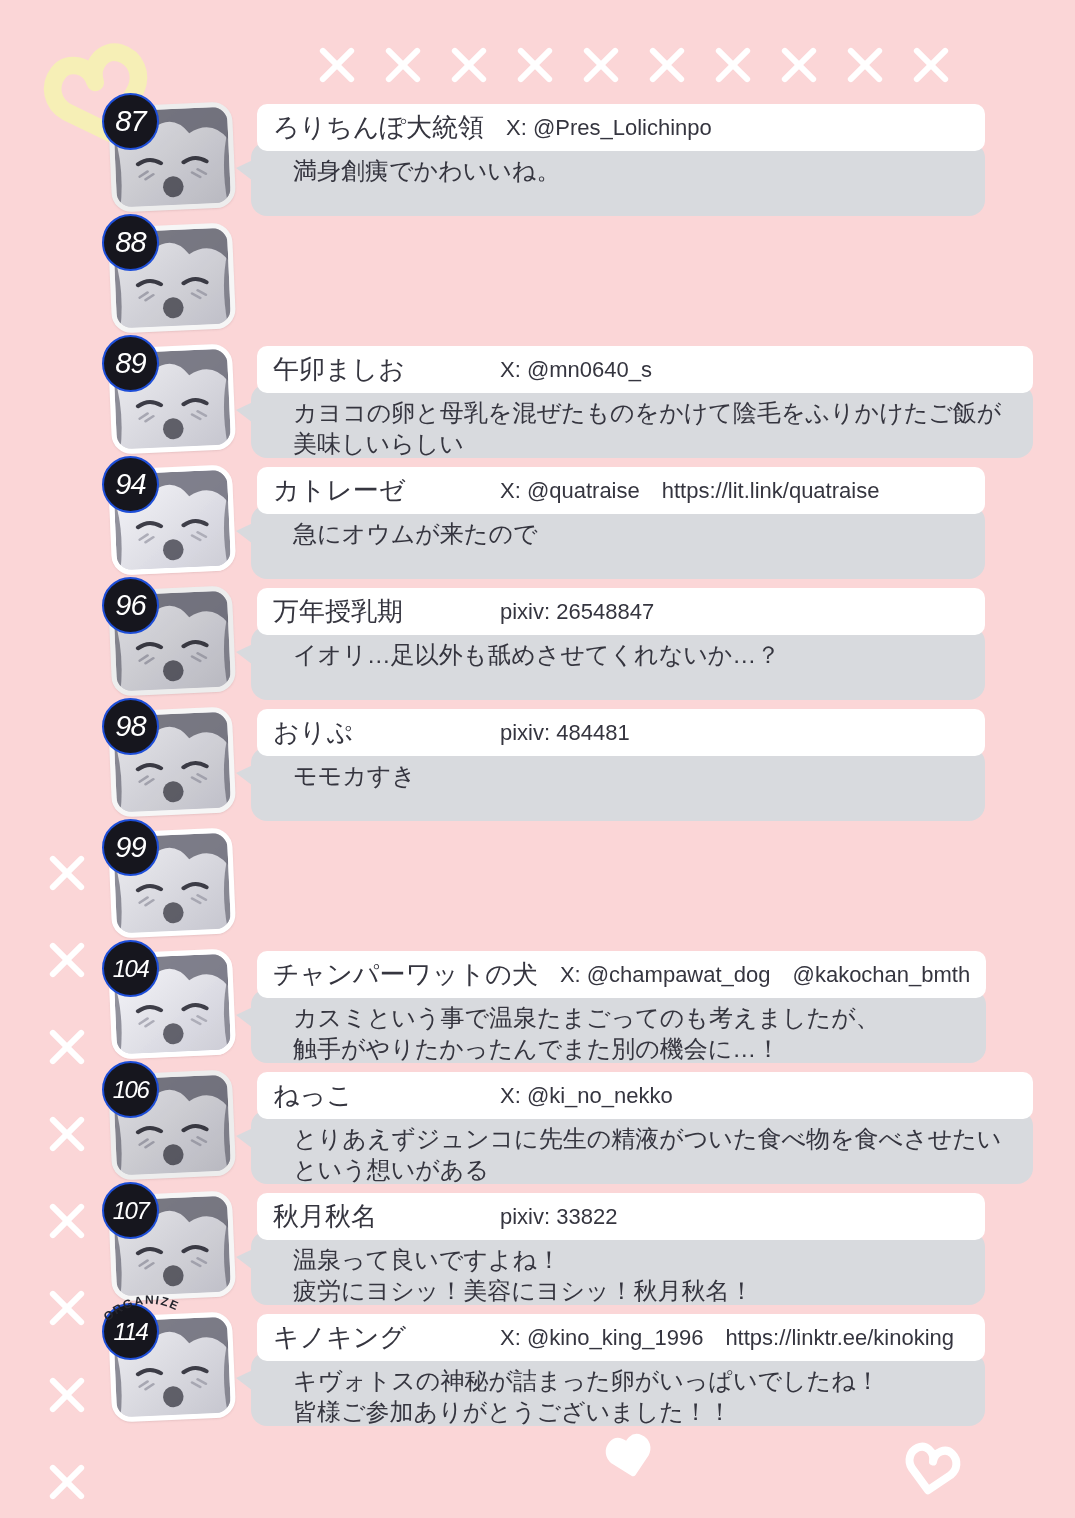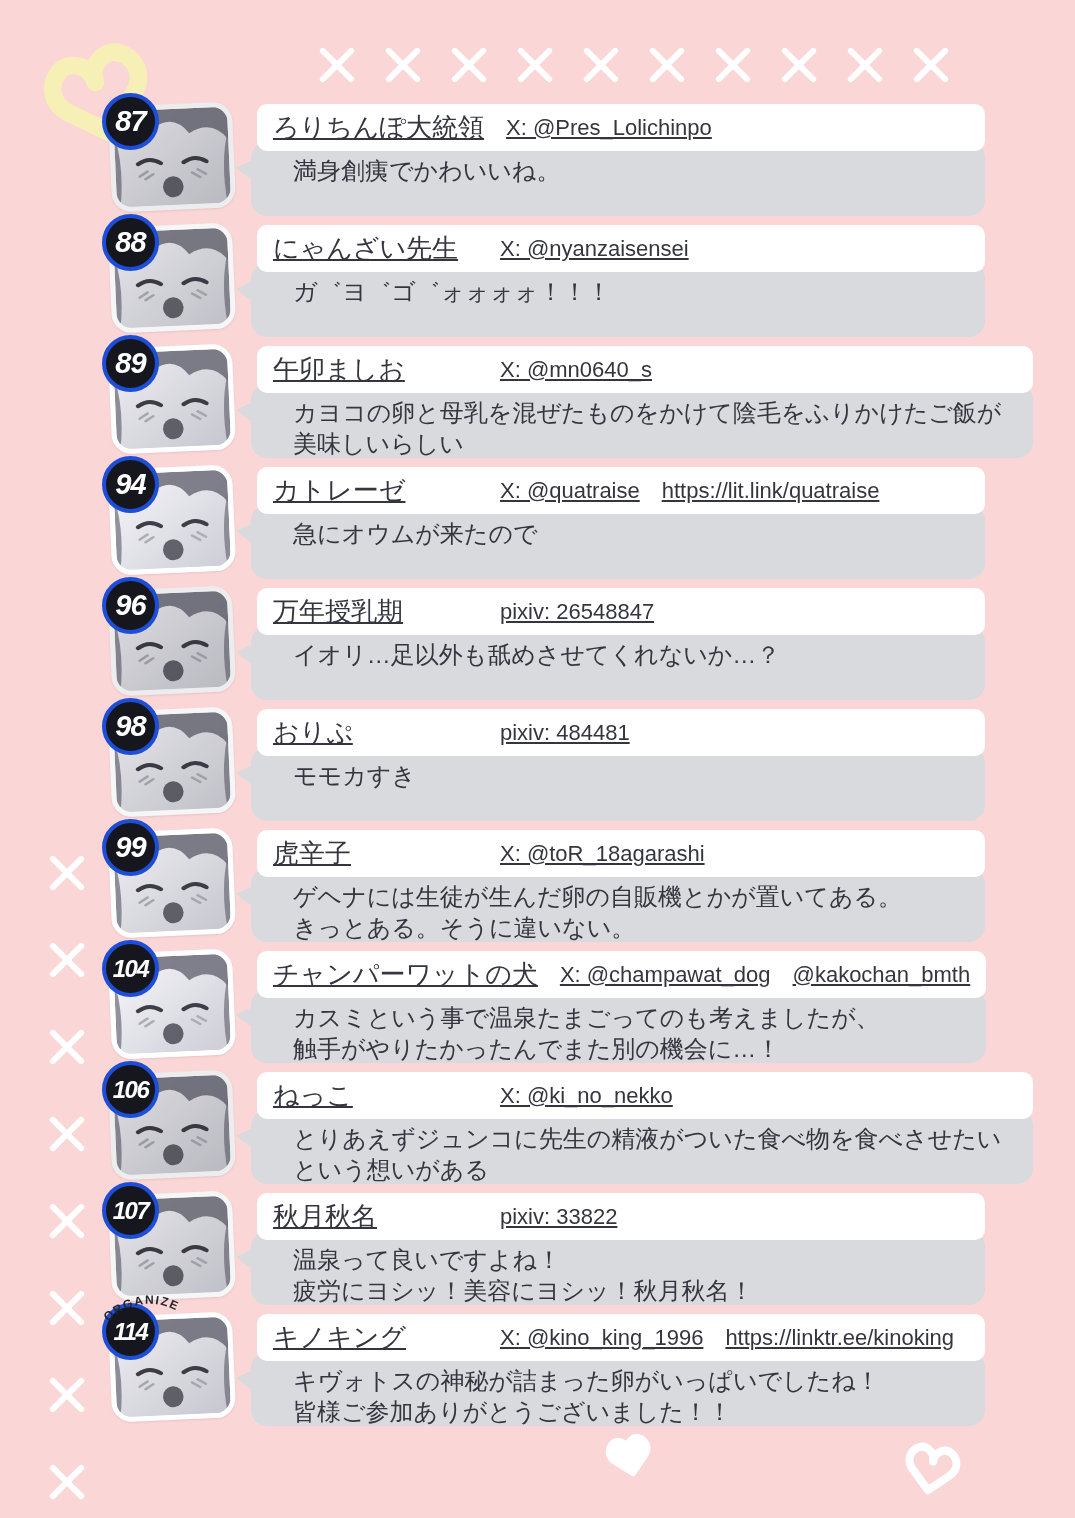--- a/index.html
+++ b/index.html
@@ -36,34 +36,33 @@
   .entry{display:flex;align-items:flex-start;margin-bottom:9px;min-height:112px;}
   .avatar-wrap{position:relative;width:124px;height:106px;flex:none;margin-right:17px;}
   .avatar-img{
     position:absolute;inset:0;border-radius:20px;border:5px solid #fff;
     transform:rotate(-2.5deg);overflow:hidden;background:#dcdce2;box-sizing:border-box;
     box-shadow:0 1px 2px rgba(120,80,85,.15);
   }
   .avatar-img svg{display:block;width:100%;height:100%;}
   .badge{
     position:absolute;top:-11px;left:-8px;width:57px;height:57px;border-radius:50%;
-    background:var(--badge);border:4px solid #1d4ed8;color:#fff;
+    background:var(--badge);border:2px solid #1d4ed8;color:#fff;
     display:flex;align-items:center;justify-content:center;
-    font-style:italic;font-weight:700;font-size:29px;letter-spacing:-1px;
+    font-style:italic;font-weight:400;font-size:29px;letter-spacing:-1px;
     z-index:3;box-sizing:border-box;
   }
   .badge.badge-3{font-size:24px;letter-spacing:-1.5px;}
   .organize-arc{position:absolute;top:-27px;left:-12px;width:92px;height:40px;z-index:4;overflow:visible;}
   .organize-arc text{font-size:12px;font-weight:bold;letter-spacing:1.5px;fill:#26262e;}
   .bubble{flex:1;position:relative;}
   .bubble-header{
     position:relative;z-index:2;background:var(--header-white);border-radius:10px;
     margin-left:6px;height:47px;display:flex;align-items:center;gap:22px;padding:0 16px;
     white-space:nowrap;
-    text-decoration:underline;
   }
   .c-name{font-size:26px;min-width:205px;}
   .c-handle{font-size:22px;}
   .bubble-body{
     position:relative;z-index:1;background:var(--body-gray);border-radius:16px;
     margin-top:-9px;padding:13px 32px 0 42px;height:61px;
   }
   .tail{
     position:absolute;left:-15px;top:16px;width:0;height:0;
     border-top:10px solid transparent;border-bottom:16px solid transparent;
@@ -163,33 +162,20 @@
           <path d="M60 56 Q70 48 80 56" stroke="#3c3c46" stroke-width="4" fill="none" stroke-linecap="round"></path>
           <path d="M21 69 L28 64 M26 72 L33 67" stroke="#a7a7b2" stroke-width="2.5" stroke-linecap="round"></path>
           <path d="M67 67 L74 72 M72 64 L79 69" stroke="#a7a7b2" stroke-width="2.5" stroke-linecap="round"></path>
           <ellipse cx="50" cy="81" rx="9" ry="11" fill="#4a4a54" opacity="0.85"></ellipse>
         </svg>
       </div>
       <div class="badge">
         <span>88</span>
       </div>
     </div>
-    <div class="bubble">
-      <div class="bubble-header">
-        <span class="c-name">にゃんざい先生</span>
-        <span class="c-handle">X: @nyanzaisensei</span>
-
-      </div>
-      <div class="bubble-body">
-        <div class="tail"></div>
-        <div class="comment-lines">
-              <div class="comment-line">ガ゛ヨ゛ゴ゛ォォォォ！！！</div>
-            </div>
-      </div>
-    </div>
   </div>
 
   <div class="entry">
     <div class="avatar-wrap">
 
       <div class="avatar-img" style="filter: brightness(1);">
         <svg viewBox="0 0 100 100" preserveAspectRatio="none">
           <rect x="0" y="0" width="100" height="100" fill="url(#avatarGrad)"></rect>
           <path d="M0 0 H100 V34 Q86 12 66 26 Q52 4 34 20 Q16 6 0 26 Z" fill="#70707c" opacity="0.9"></path>
           <path d="M0 24 Q8 58 3 100 L0 100 Z" fill="#70707c" opacity="0.75"></path>
@@ -337,34 +323,20 @@
           <path d="M100 24 Q92 58 97 100 L100 100 Z" fill="#70707c" opacity="0.75"></path>
           <path d="M20 56 Q30 48 40 56" stroke="#3c3c46" stroke-width="4" fill="none" stroke-linecap="round"></path>
           <path d="M60 56 Q70 48 80 56" stroke="#3c3c46" stroke-width="4" fill="none" stroke-linecap="round"></path>
           <path d="M21 69 L28 64 M26 72 L33 67" stroke="#a7a7b2" stroke-width="2.5" stroke-linecap="round"></path>
           <path d="M67 67 L74 72 M72 64 L79 69" stroke="#a7a7b2" stroke-width="2.5" stroke-linecap="round"></path>
           <ellipse cx="50" cy="81" rx="9" ry="11" fill="#4a4a54" opacity="0.85"></ellipse>
         </svg>
       </div>
       <div class="badge">
         <span>99</span>
-      </div>
-    </div>
-    <div class="bubble">
-      <div class="bubble-header">
-        <span class="c-name">虎辛子</span>
-        <span class="c-handle">X: @toR_18agarashi</span>
-
-      </div>
-      <div class="bubble-body">
-        <div class="tail"></div>
-        <div class="comment-lines">
-              <div class="comment-line">ゲヘナには生徒が生んだ卵の自販機とかが置いてある。</div>
-              <div class="comment-line">きっとある。そうに違いない。</div>
-            </div>
       </div>
     </div>
   </div>
 
   <div class="entry">
     <div class="avatar-wrap">
 
       <div class="avatar-img" style="filter: brightness(1.035);">
         <svg viewBox="0 0 100 100" preserveAspectRatio="none">
           <rect x="0" y="0" width="100" height="100" fill="url(#avatarGrad)"></rect>

